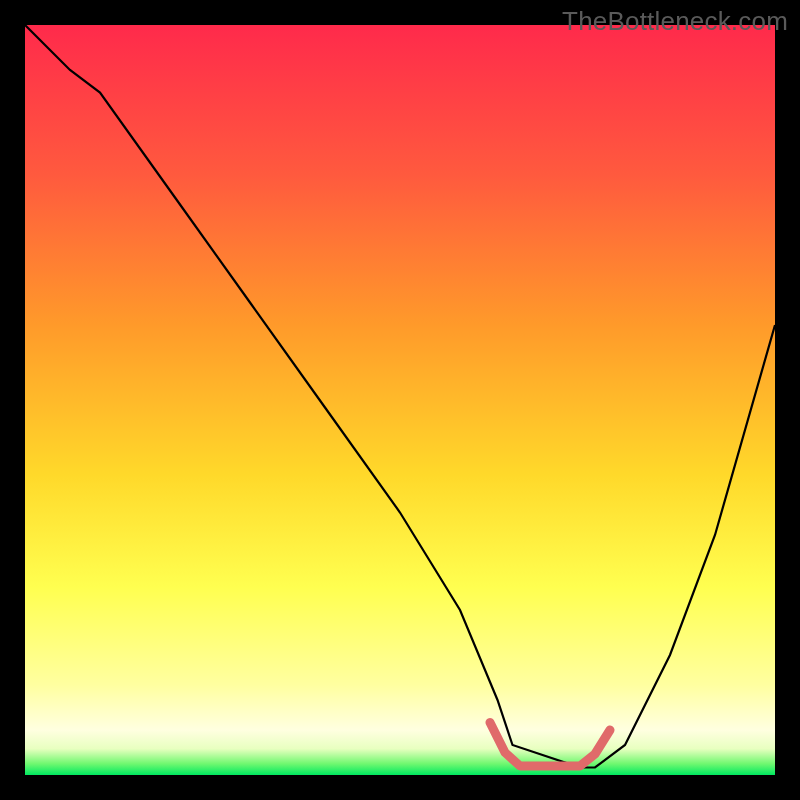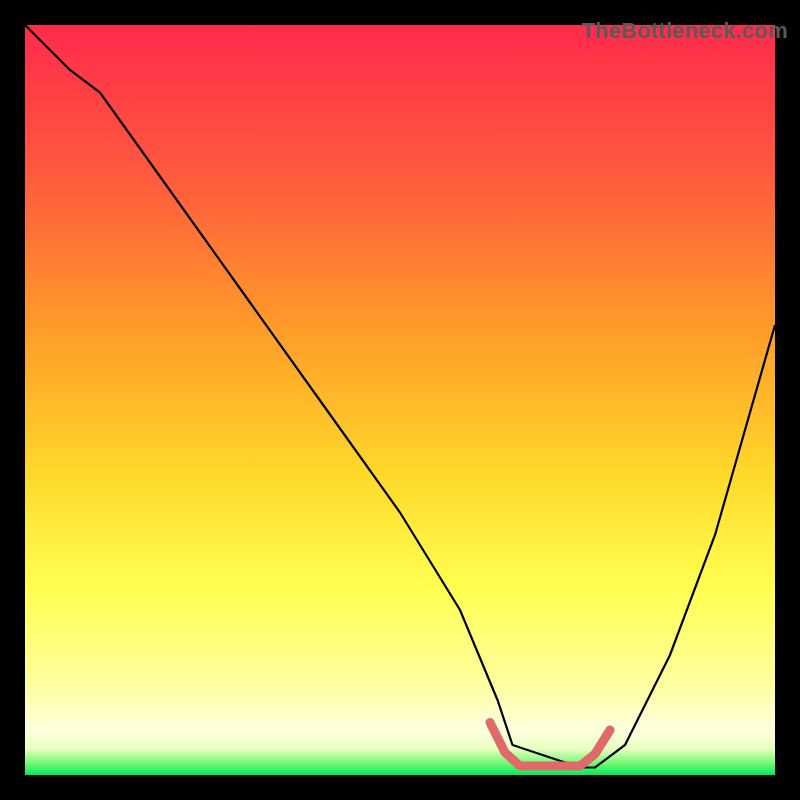--- a/index.html
+++ b/index.html
@@ -6,25 +6,25 @@
     margin: 0;
     padding: 0;
     width: 800px;
     height: 800px;
     background: #000;
     position: relative;
     font-family: Arial, Helvetica, sans-serif;
   }
   .attribution {
     position: absolute;
-    top: 18px;
+    top: 6px;
     right: 12px;
     color: #5a5a5a;
-    font-size: 22px;
-    font-weight: 700;
+    font-size: 26px;
+    font-weight: 400;
     letter-spacing: 0.2px;
     z-index: 10;
   }
   .plot-area {
     position: absolute;
     left: 25px;
     top: 25px;
     width: 750px;
     height: 750px;
   }

